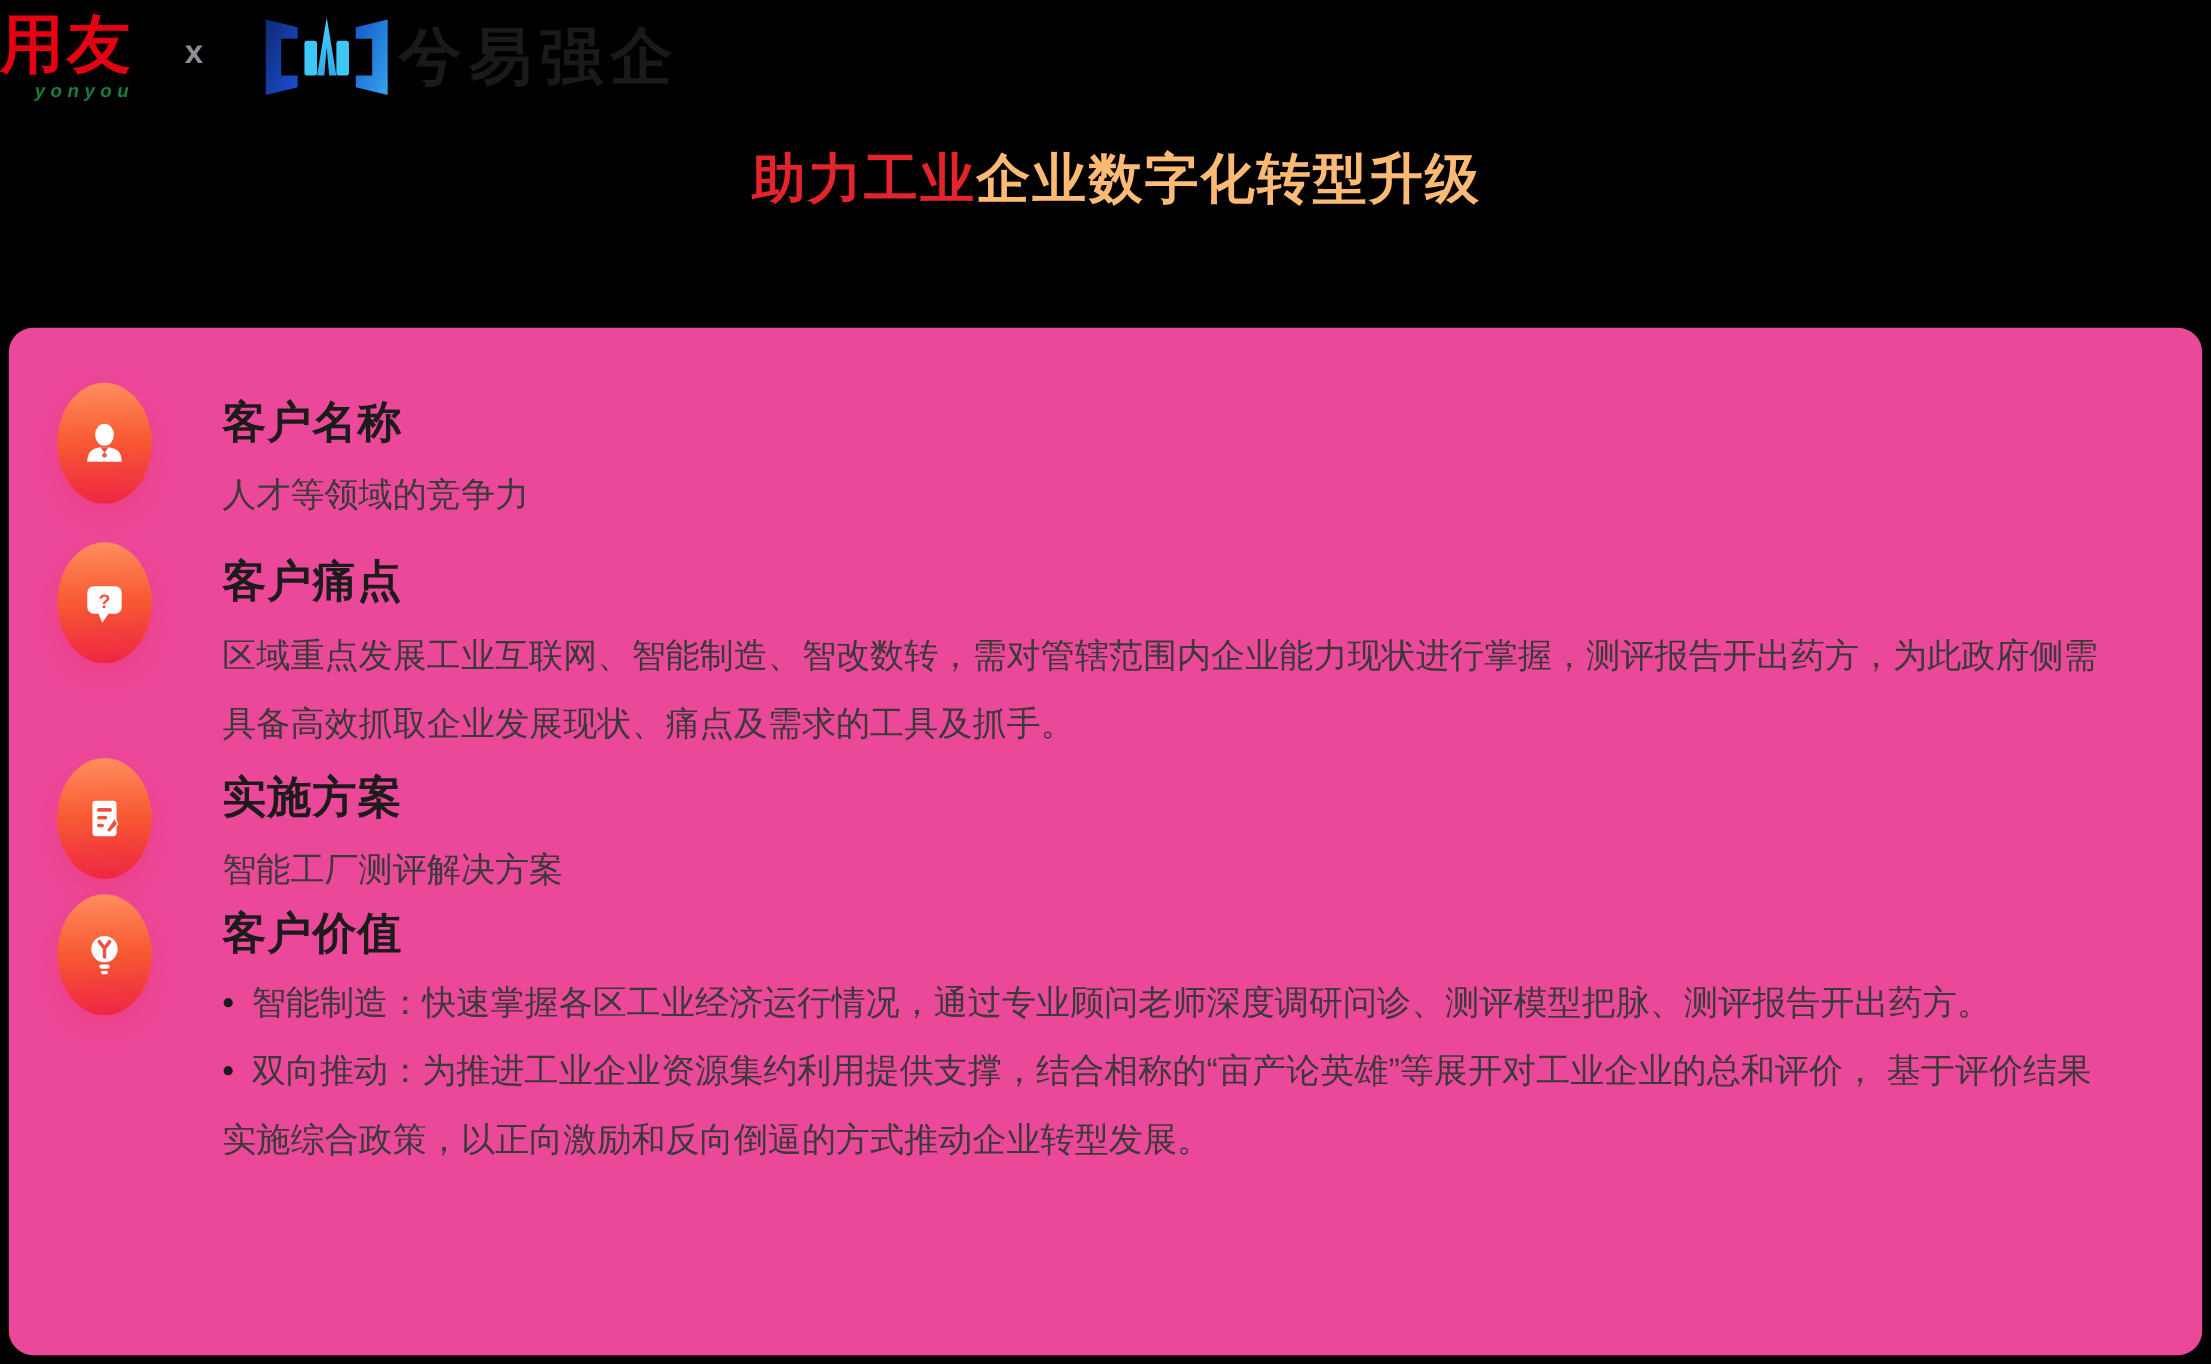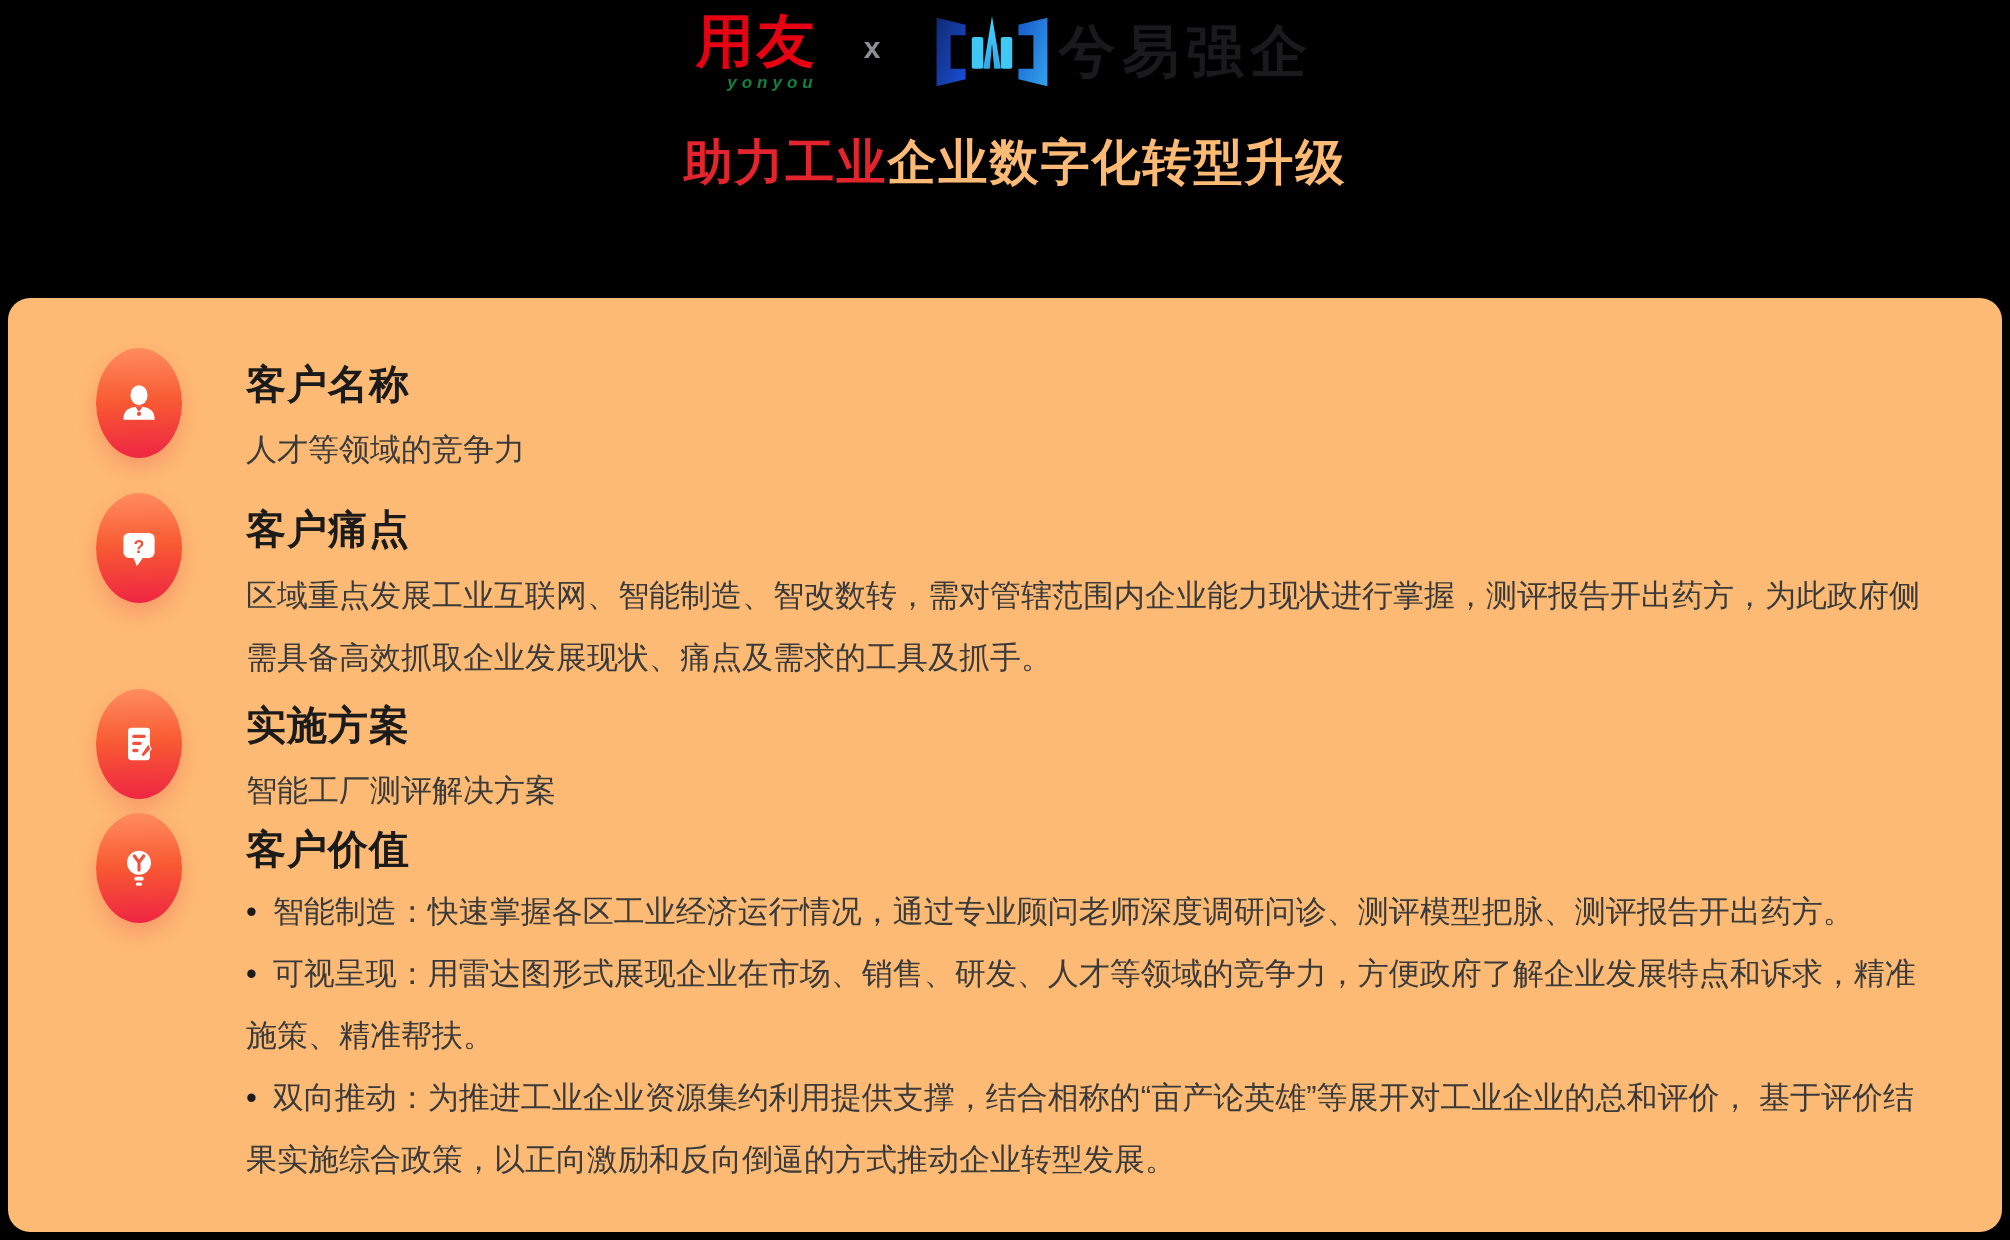--- a/index.html
+++ b/index.html
@@ -1,36 +1,36 @@
 <!DOCTYPE html>
 <html><head>
 <meta charset="utf-8">
 <style>
   * { margin:0; padding:0; box-sizing:border-box; }
   html,body { width:2010px; height:1240px; background:#000; overflow:hidden;
               font-family:"Liberation Sans","DejaVu Sans",sans-serif; }
 
   
   .header { height:298px; background:#000; }
-  .logo-row { display:flex; align-items:center; justify-content:center;
+  .logo-row { display:flex; align-items:center; justify-content:flex-start;
               gap:46px; height:104px; }
   .yonyou-logo { display:flex; flex-direction:column; align-items:center; }
   .yonyou-text { color:#e60012; font-size:58px; font-weight:bold; letter-spacing:3px; line-height:1.05; }
   .yonyou-sub  { color:#15803d; font-size:17px; font-weight:bold; letter-spacing:5px;
                  align-self:flex-end; margin-top:2px;font-style:italic; }
   .logo-sep { color:#8e8e96; font-size:30px; font-weight:bold; margin-top:-8px; }
   .xiyi-logo { display:flex; align-items:center; }
   .xiyi-text { color:#1a1a1d; font-size:57px; font-weight:bold; letter-spacing:7px; }
   .main-title { text-align:center; margin-top:26px; font-size:49px; font-weight:bold; letter-spacing:2px; }
   .main-title .hl   { color:#e3242c;margin-left:20px; }
   .main-title .rest { color:#fdba74; }
 
   
   .card { position:absolute; left:8px; top:298px; width:1994px; height:934px;
-          background:#fdba74; border-radius:22px; padding:50px 74px 0 88px; }
+          background:#ec4899; border-radius:22px; padding:50px 74px 0 44px; }
 
   .section { display:flex; gap:64px; }
   .sec-1 { margin-bottom:21px; }
   .sec-2 { margin-bottom:0px;  }
   .sec-3 { margin-bottom:0px;  }
 
   .sec-icon { flex:0 0 86px; width:86px; height:110px; border-radius:50%;
               display:flex; align-items:center; justify-content:center;
               background:linear-gradient(178deg,#ff8e5f 0%,#f85a33 48%,#ee2443 100%);
               box-shadow:0 10px 20px rgba(238,36,67,.22); }
@@ -142,19 +142,18 @@
         <circle cx="24" cy="19" r="11.5" fill="#fff"></circle>
         <path d="M24 26 L24 18.5 M24 18.5 L19.5 12.5 M24 18.5 L28.5 12.5" stroke="#f0503c" stroke-width="3" stroke-linecap="round" fill="none"></path>
         <rect x="19.5" y="32.5" width="9" height="3.6" rx="1.8" fill="#fff"></rect>
         <rect x="21" y="38" width="6" height="3" rx="1.5" fill="#fff"></rect>
       </svg>
     </div>
     <div class="sec-text">
       <div class="sec-title">客户价值</div>
       <div class="bullets">
         <div class="bullet-line"><span class="bullet-mark">•</span><span>智能制造：快速掌握各区工业经济运行情况，通过专业顾问老师深度调研问诊、测评模型把脉、测评报告开出药方。</span></div>
-        <div class="bullet-line"><span class="bullet-mark">•</span><span>可视呈现：用雷达图形式展现企业在市场、销售、研发、人才等领域的竞争力，方便政府了解企业发展特点和诉求，精准施策、精准帮扶。</span></div>
         <div class="bullet-line"><span class="bullet-mark">•</span><span>双向推动：为推进工业企业资源集约利用提供支撑，结合相称的“亩产论英雄”等展开对工业企业的总和评价， 基于评价结果实施综合政策，以正向激励和反向倒逼的方式推动企业转型发展。</span></div>
       </div>
     </div>
   </div>
 
 </div>
 
 </body></html>

